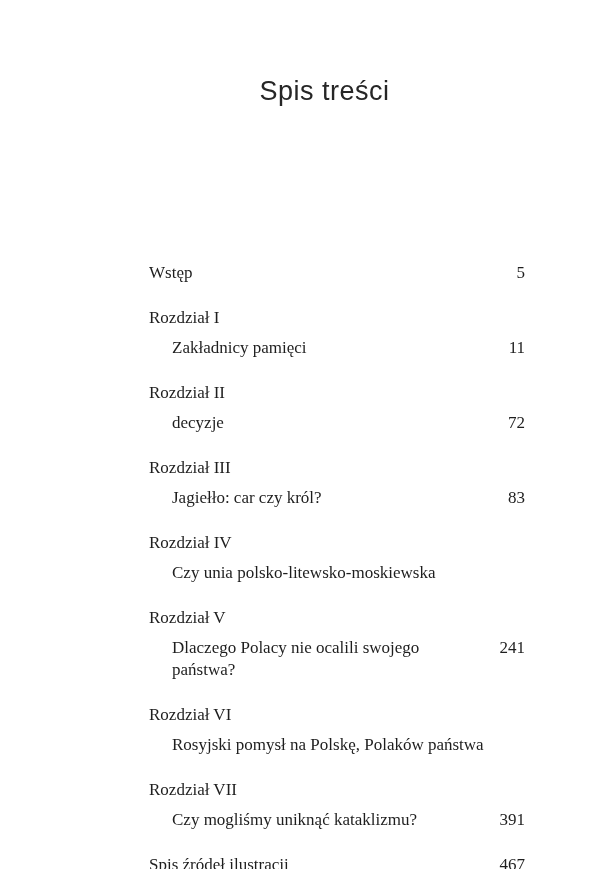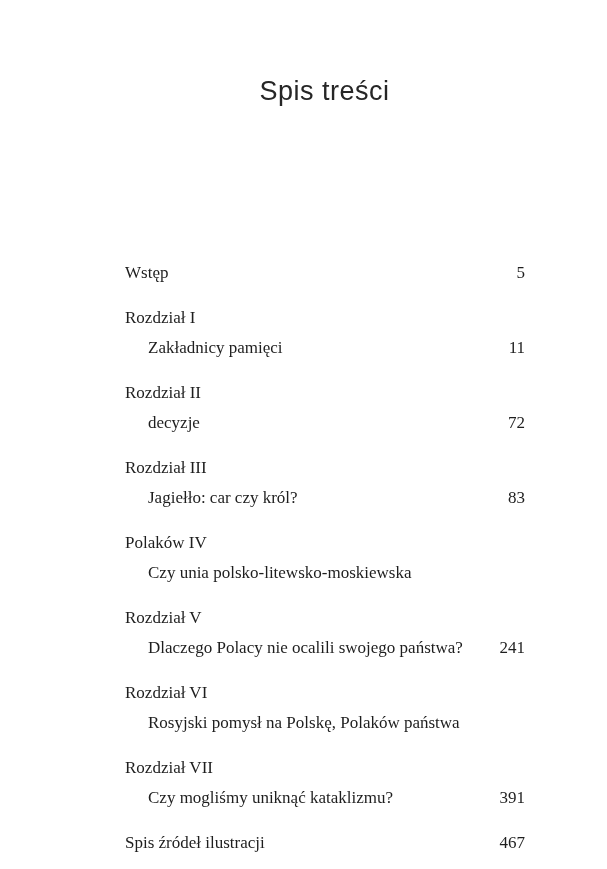--- a/index.html
+++ b/index.html
@@ -26,21 +26,21 @@
     color: #262626;
   }
   .toc {
     position: absolute;
     top: 250px;
     left: 113px;
     width: 416px;
     font-size: 17px;
     line-height: 22px;
   }
-  .entry { margin-bottom: 11px; }
+  .entry { margin-bottom: 11px; margin-left: 24px; }
   .line {
     display: flex;
     justify-content: space-between;
     align-items: baseline;
   }
   .line.indent { padding-left: 25px; justify-content: space-between; }
   .txt { white-space: pre-wrap; }
   .pnum {
     margin-left: 14px;
     flex-shrink: 0;
@@ -81,21 +81,21 @@
         <div class="line">
           <span class="txt">Rozdział III</span>
         </div>
         <div class="line indent">
           <span class="txt">Jagiełło: car czy król?</span>
           <span class="pnum">83</span>
         </div>
       </div>
       <div class="entry">
         <div class="line">
-          <span class="txt">Polaków IV</span>
+          <span class="txt">Rozdział IV</span>
         </div>
         <div class="line indent">
           <span class="txt">Czy unia polsko-litewsko-moskiewska</span>
         </div>
       </div>
       <div class="entry">
         <div class="line">
           <span class="txt">Rozdział V</span>
         </div>
         <div class="line indent">

